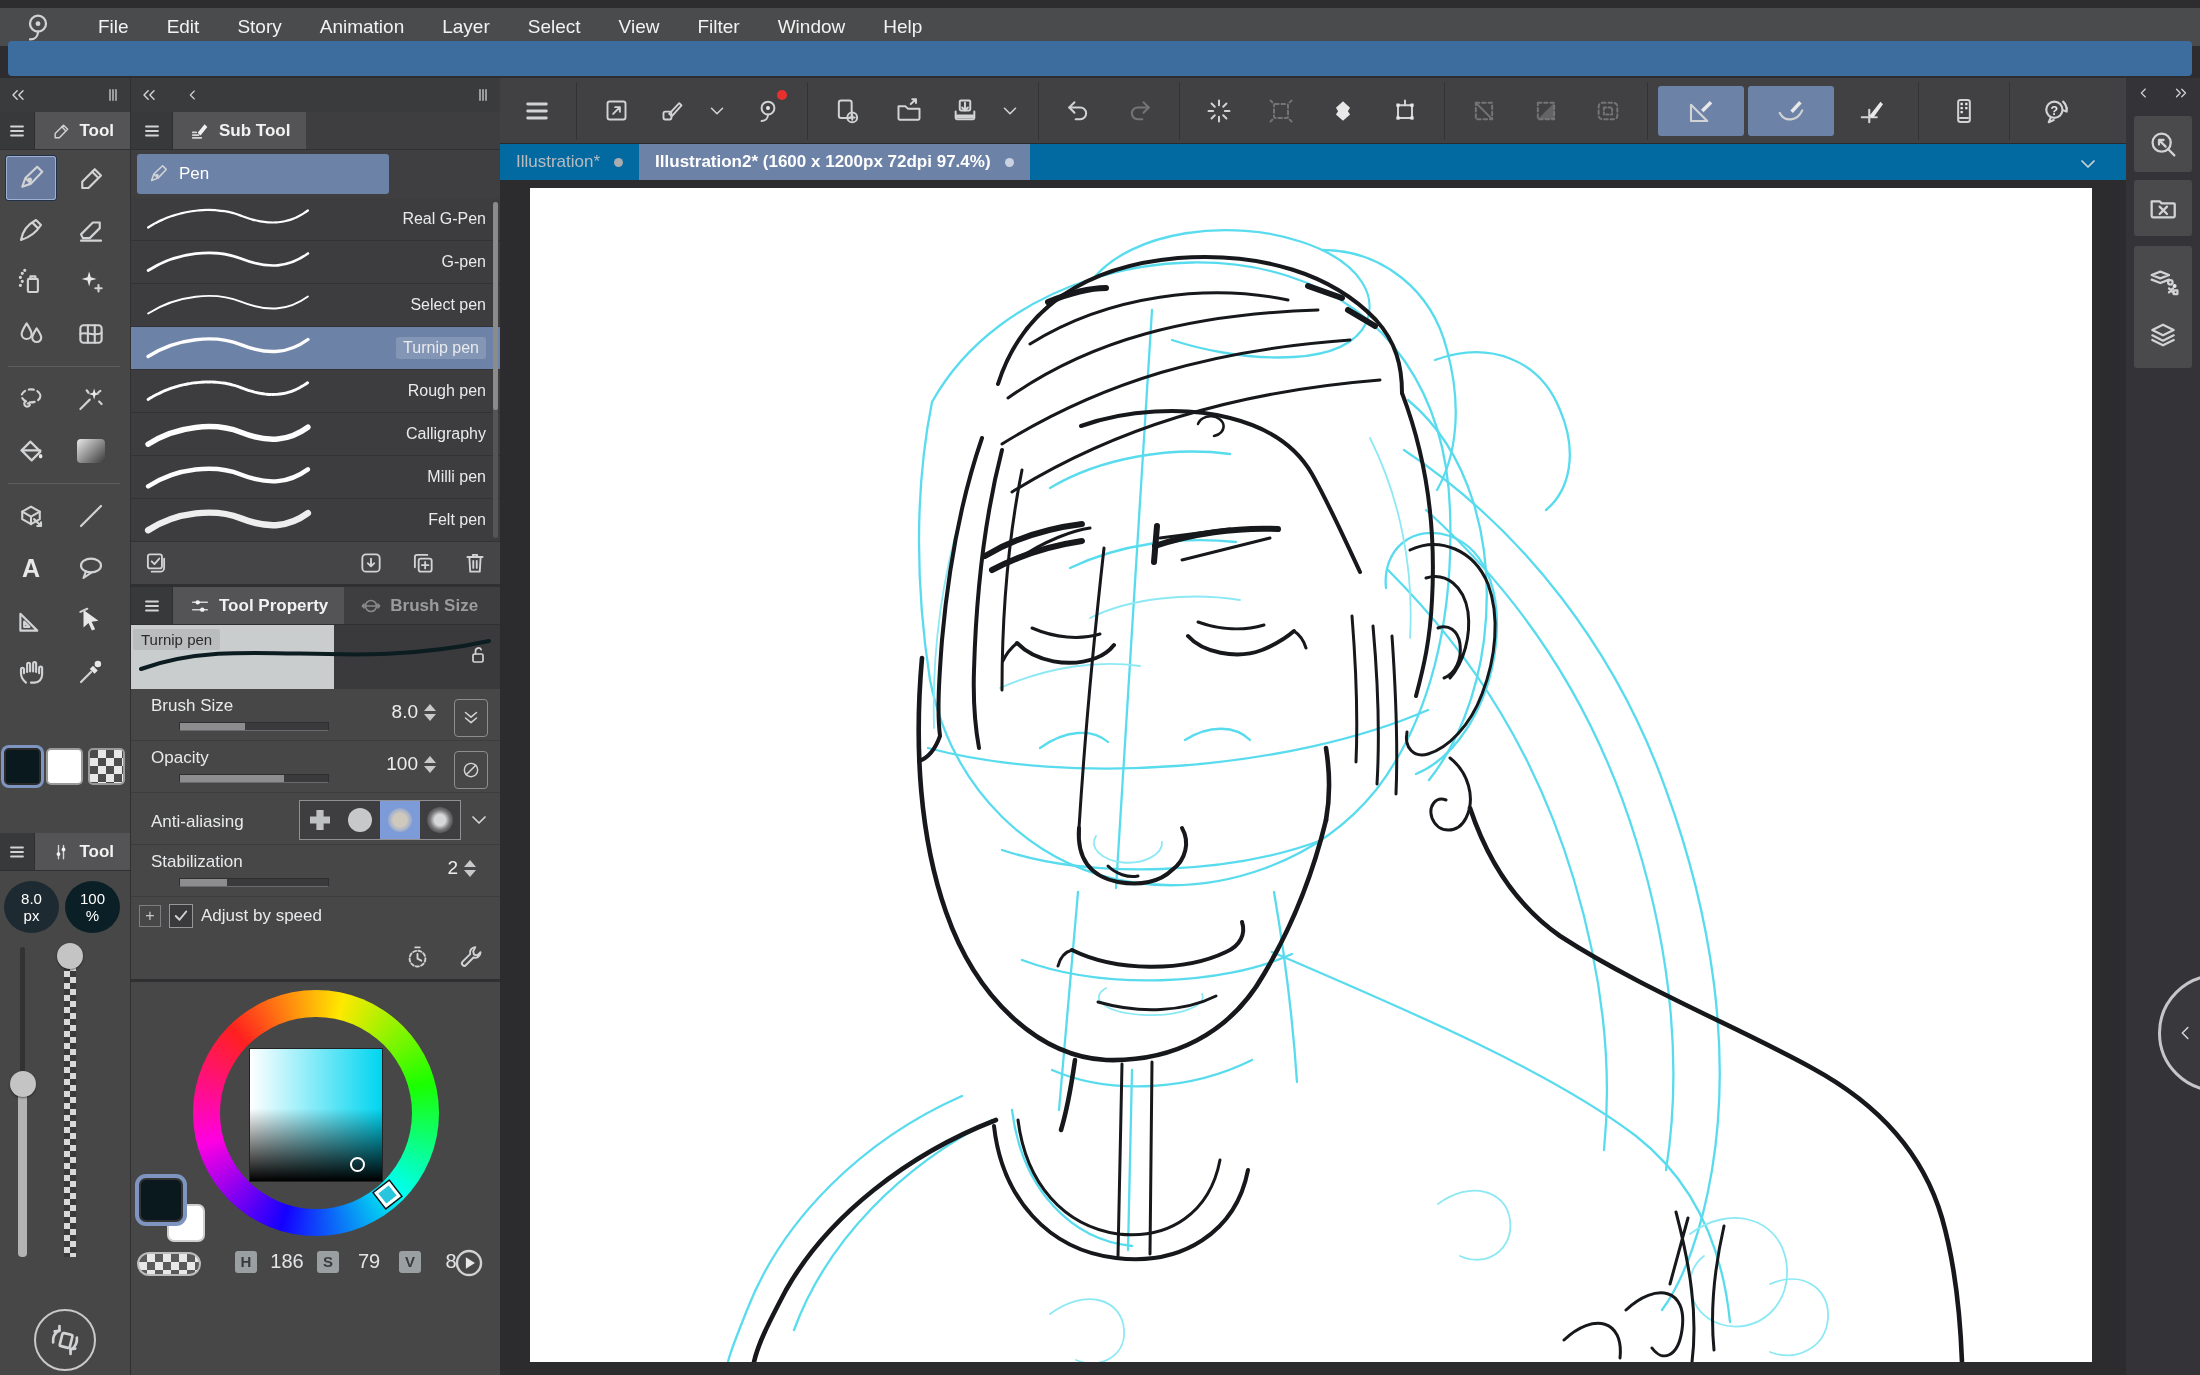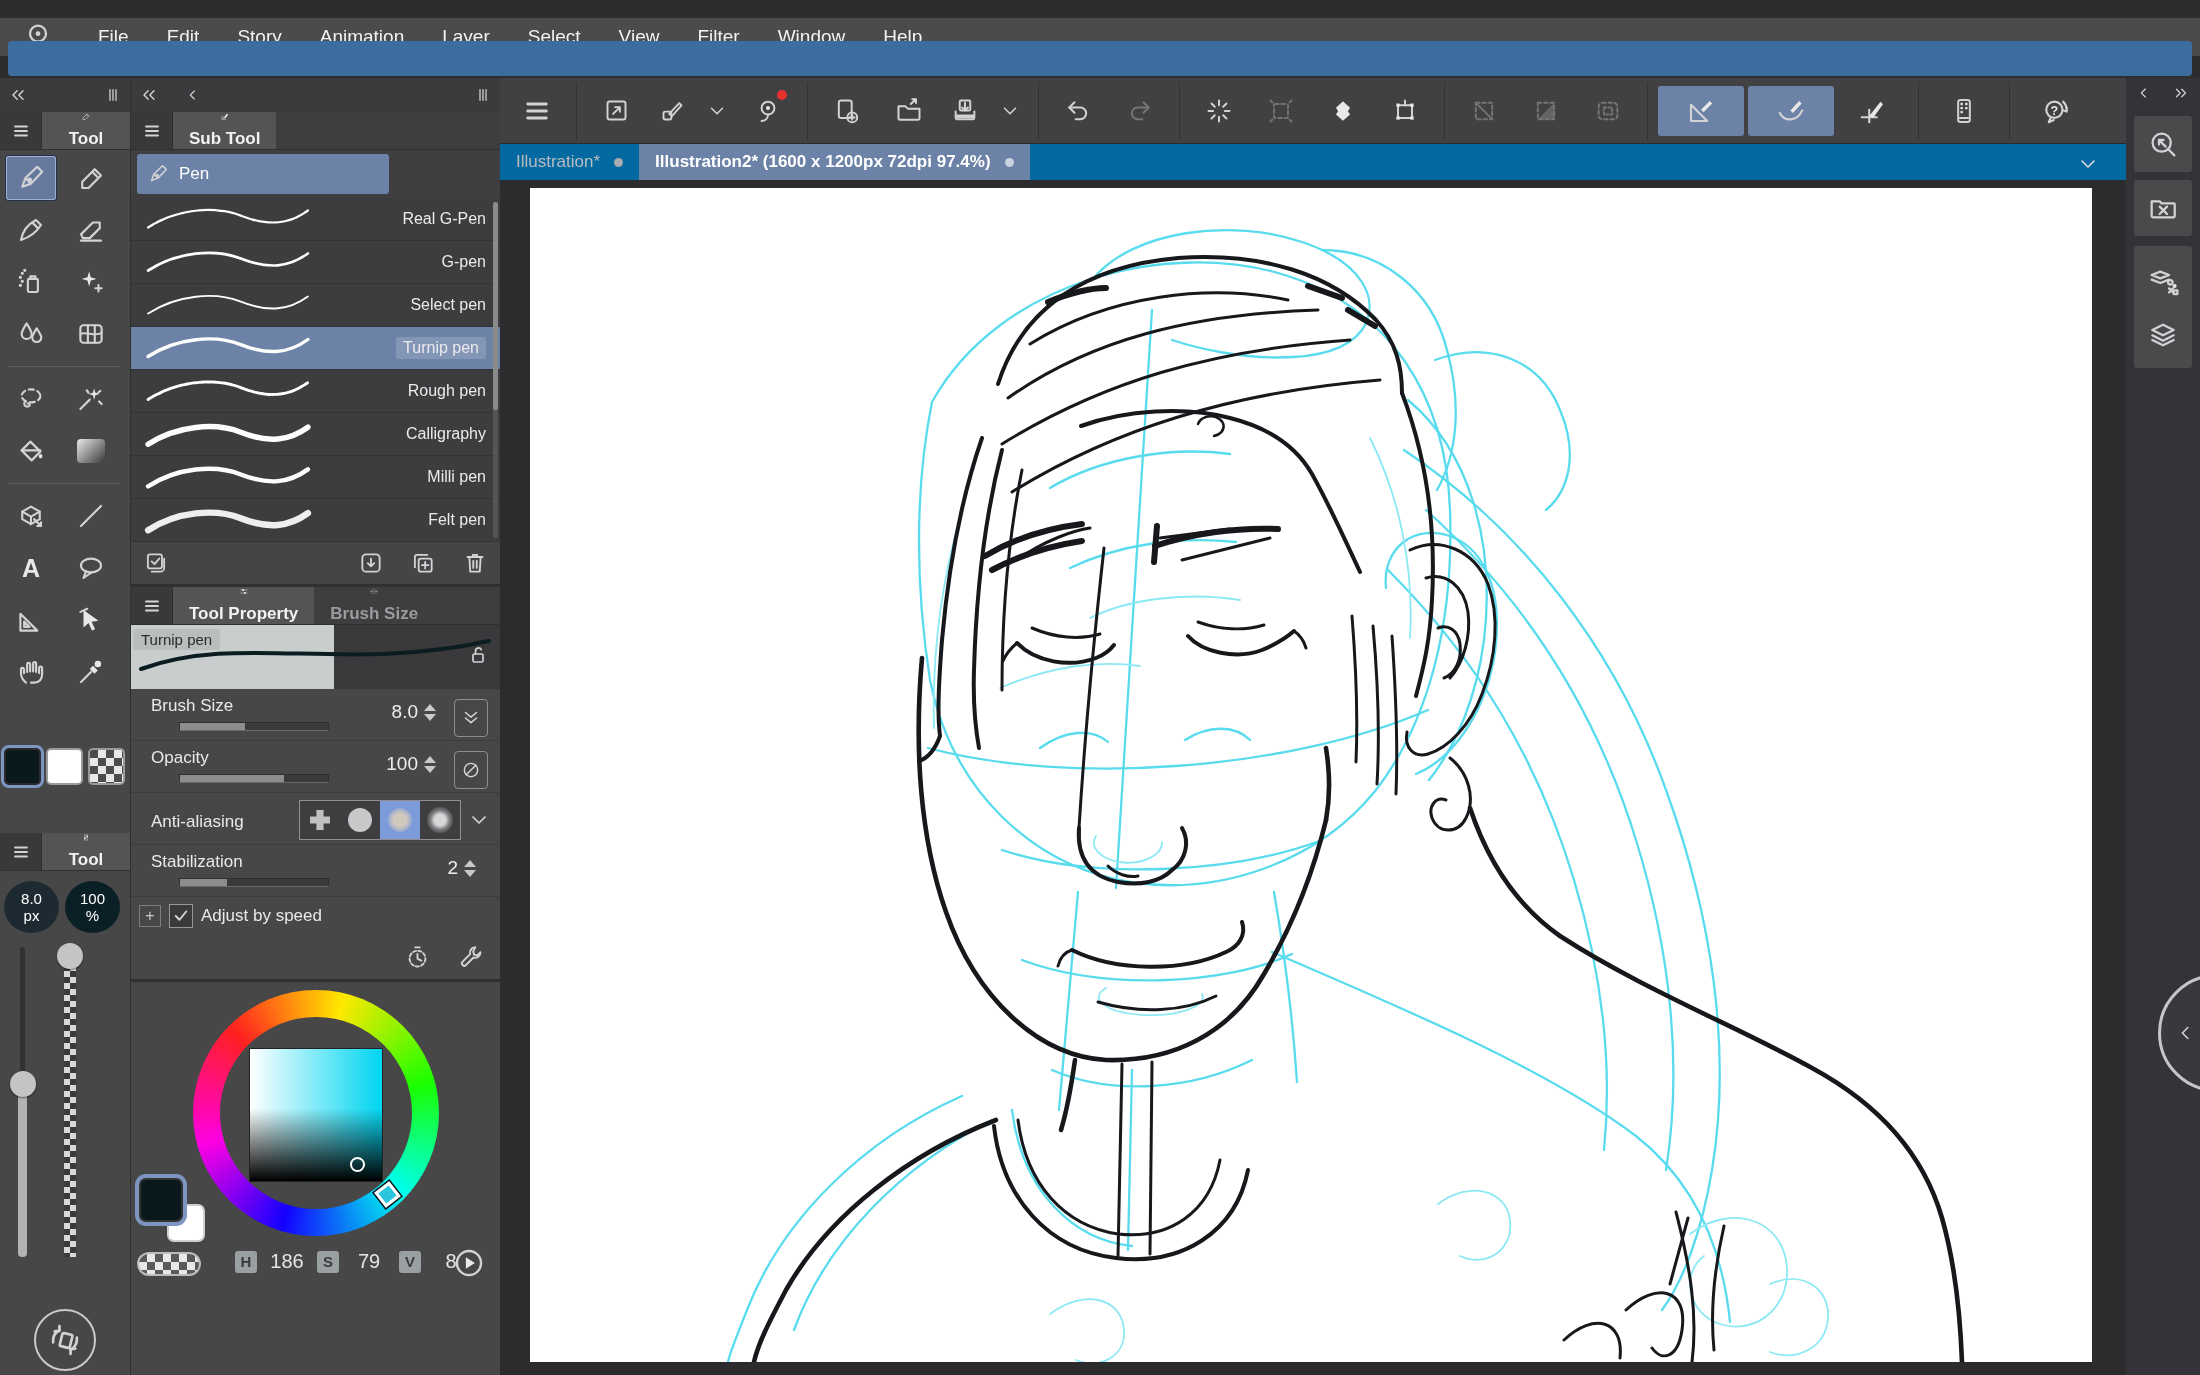--- a/index.html
+++ b/index.html
@@ -7,32 +7,32 @@
   .root {
     position:relative; width:2200px; height:1375px; overflow:hidden;
     background:#2d2d2f; font-family:"Liberation Sans", sans-serif;
     color:#e8e8e8; -webkit-user-select:none; user-select:none;
   }
   .ic { display:inline-block; vertical-align:middle; }
   svg.glyph { stroke:#d2d3d5; fill:none; stroke-width:1.7; stroke-linecap:round; stroke-linejoin:round; }
   .dim { opacity:.35; }
 
   
-  .menubar { position:absolute; left:0; top:18px; width:2200px; height:38px; background:#4a4b4c;
+  .menubar { position:absolute; left:0; top:8px; width:2200px; height:38px; background:#4a4b4c;
              display:flex; align-items:center; gap:38px; padding-left:98px; }
   .menubar .item { font-size:19px; color:#f2f2f2; cursor:default; }
   .applogo { position:absolute; left:22px; top:3px; width:32px; height:32px; }
   .bluebar { position:absolute; left:8px; top:41px; width:2184px; height:35px; background:#3d6d9e; border-radius:4px; }
 
   
   .strip { height:34px; background:#3a3b3d; display:flex; align-items:center; padding:0 8px; color:#95979a; }
   .strip .sp { flex:1; }
   .phead { height:38px; background:#3e3e40; display:flex; align-items:stretch; border-bottom:1px solid #303032; }
   .phead .burger { width:42px; display:flex; align-items:center; justify-content:center; background:#38393b; border-right:1px solid #2e2f31; }
-  .ptab { display:flex; align-items:center; gap:8px; padding:0 16px; background:#545456; font-weight:bold; font-size:17px; color:#f2f2f2;flex-direction:column; }
+  .ptab { display:flex; align-items:center; gap:8px; padding:0 16px; background:#545456; font-weight:bold; font-size:17px; color:#f2f2f2; }
   .ptab.off { background:transparent; color:#9a9b9d; font-weight:bold; }
 
   
   .leftcol { position:absolute; left:0; top:78px; width:130px; height:1297px; background:#474747; }
   .toolgrid { padding:6px 4px 0 6px; }
   .trow { display:flex; gap:10px; margin-bottom:8px; }
   .tcell { width:50px; height:44px; display:flex; align-items:center; justify-content:center; border-radius:3px; }
   .tcell.sel { background:#68799e; box-shadow:inset 0 0 0 1px #9fb0d2, 0 0 0 1px #23304a; }
   .tdiv { height:1px; background:#5d5d5d; margin:10px 6px 10px 2px; }
   .swatches { display:flex; gap:5px; padding:0 4px; margin-top:54px; }

